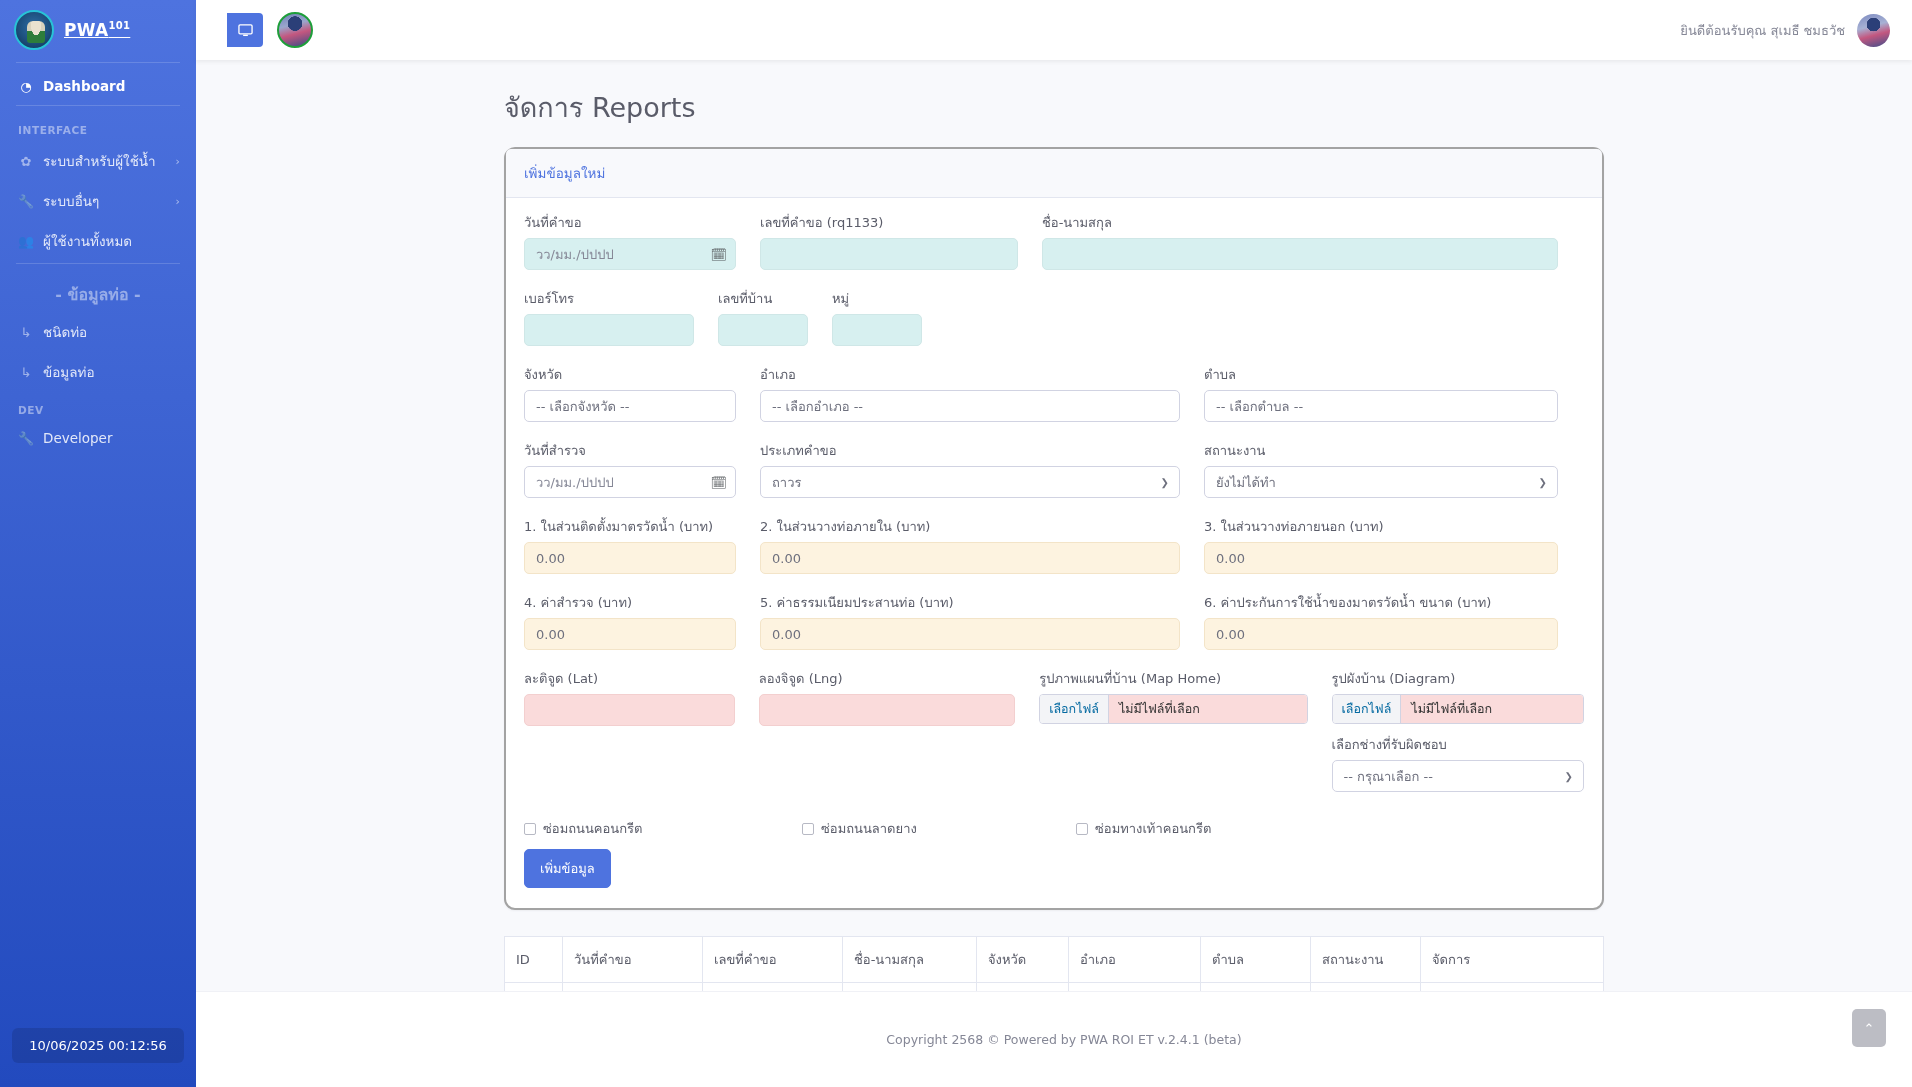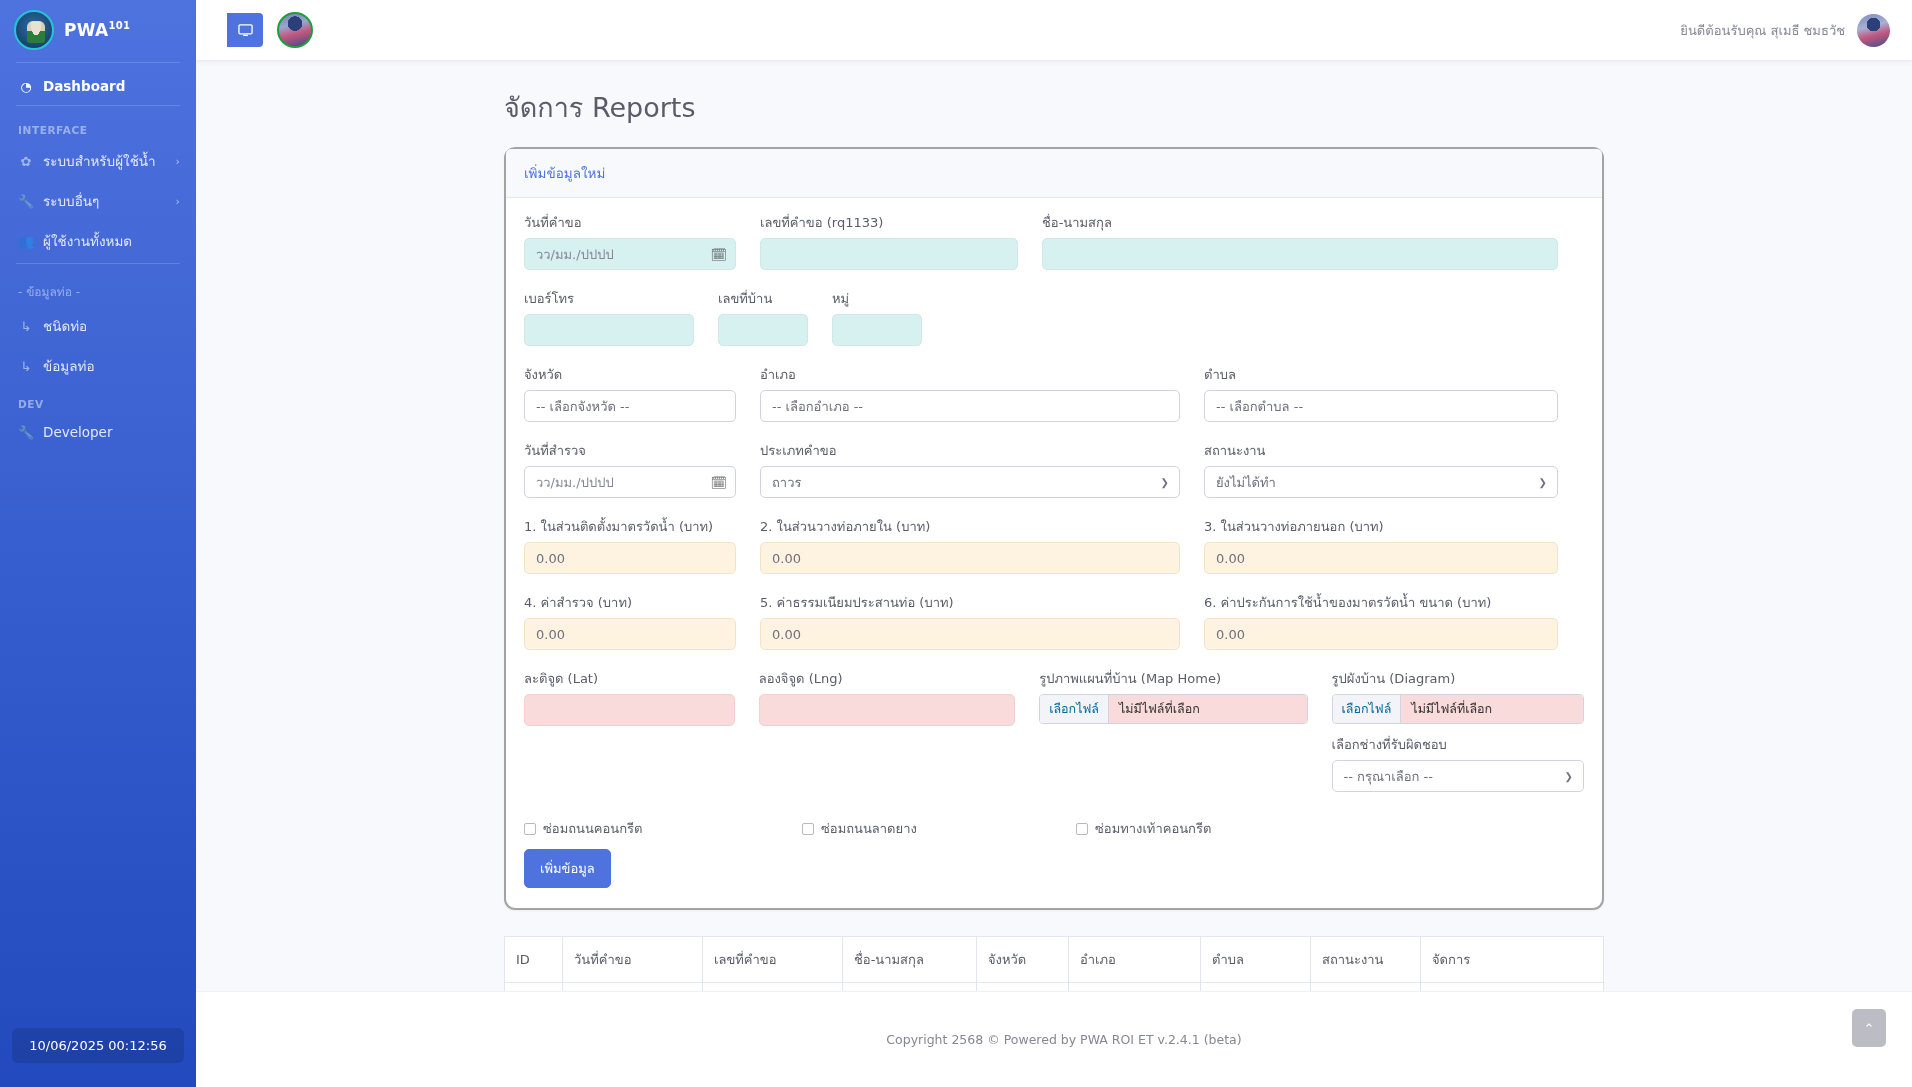--- a/index.html
+++ b/index.html
@@ -40,20 +40,21 @@
     position: absolute; left: 11px; top: 9px;
     width: 18px; height: 22px;
     background:
       radial-gradient(ellipse at 50% 22%, #e9e2cf 0 38%, transparent 39%),
       linear-gradient(180deg, #d8d2bd 0 45%, #2d7d3a 46% 100%);
     border-radius: 6px 6px 3px 3px;
   }
   .brand-text {
     font-size: 17px; font-weight: bold; letter-spacing: .3px;
     color: #fff;
+    text-decoration: underline;
   }
   .brand-text sup { font-size: 10px; }
 
   .side-divider { height: 1px; background: rgba(255,255,255,.16); margin: 2px 16px 6px; }
 
   .nav-item {
     display: flex; align-items: center;
     gap: 9px;
     padding: 9px 18px;
     font-size: 13.5px;
@@ -64,21 +65,21 @@
   .nav-item.active { color: #fff; font-weight: bold; }
   .nav-item .ico { width: 16px; text-align: center; font-size: 13px; color: rgba(255,255,255,.5); flex: none; }
   .nav-item.active .ico { color: #fff; }
   .nav-item .chev { position: absolute; right: 16px; font-size: 11px; color: rgba(255,255,255,.55); }
   .nav-heading {
     font-size: 10.5px; font-weight: bold; letter-spacing: .6px;
     color: rgba(255,255,255,.45);
     padding: 12px 18px 5px;
     text-transform: uppercase;
   }
-  .nav-heading.plain { text-transform: none; letter-spacing: 0; font-weight: normal; font-size: 12px; }
+  .nav-heading.plain { text-transform: none; letter-spacing: 0; font-weight: bold; font-size: 16px; text-align: center; }
 
   .clock {
     position: absolute; bottom: 24px; left: 12px; right: 12px;
     background: rgba(0,0,0,.12);
     border-radius: 6px;
     text-align: center;
     font-size: 13px;
     padding: 10px 4px;
     color: #fff;
   }

